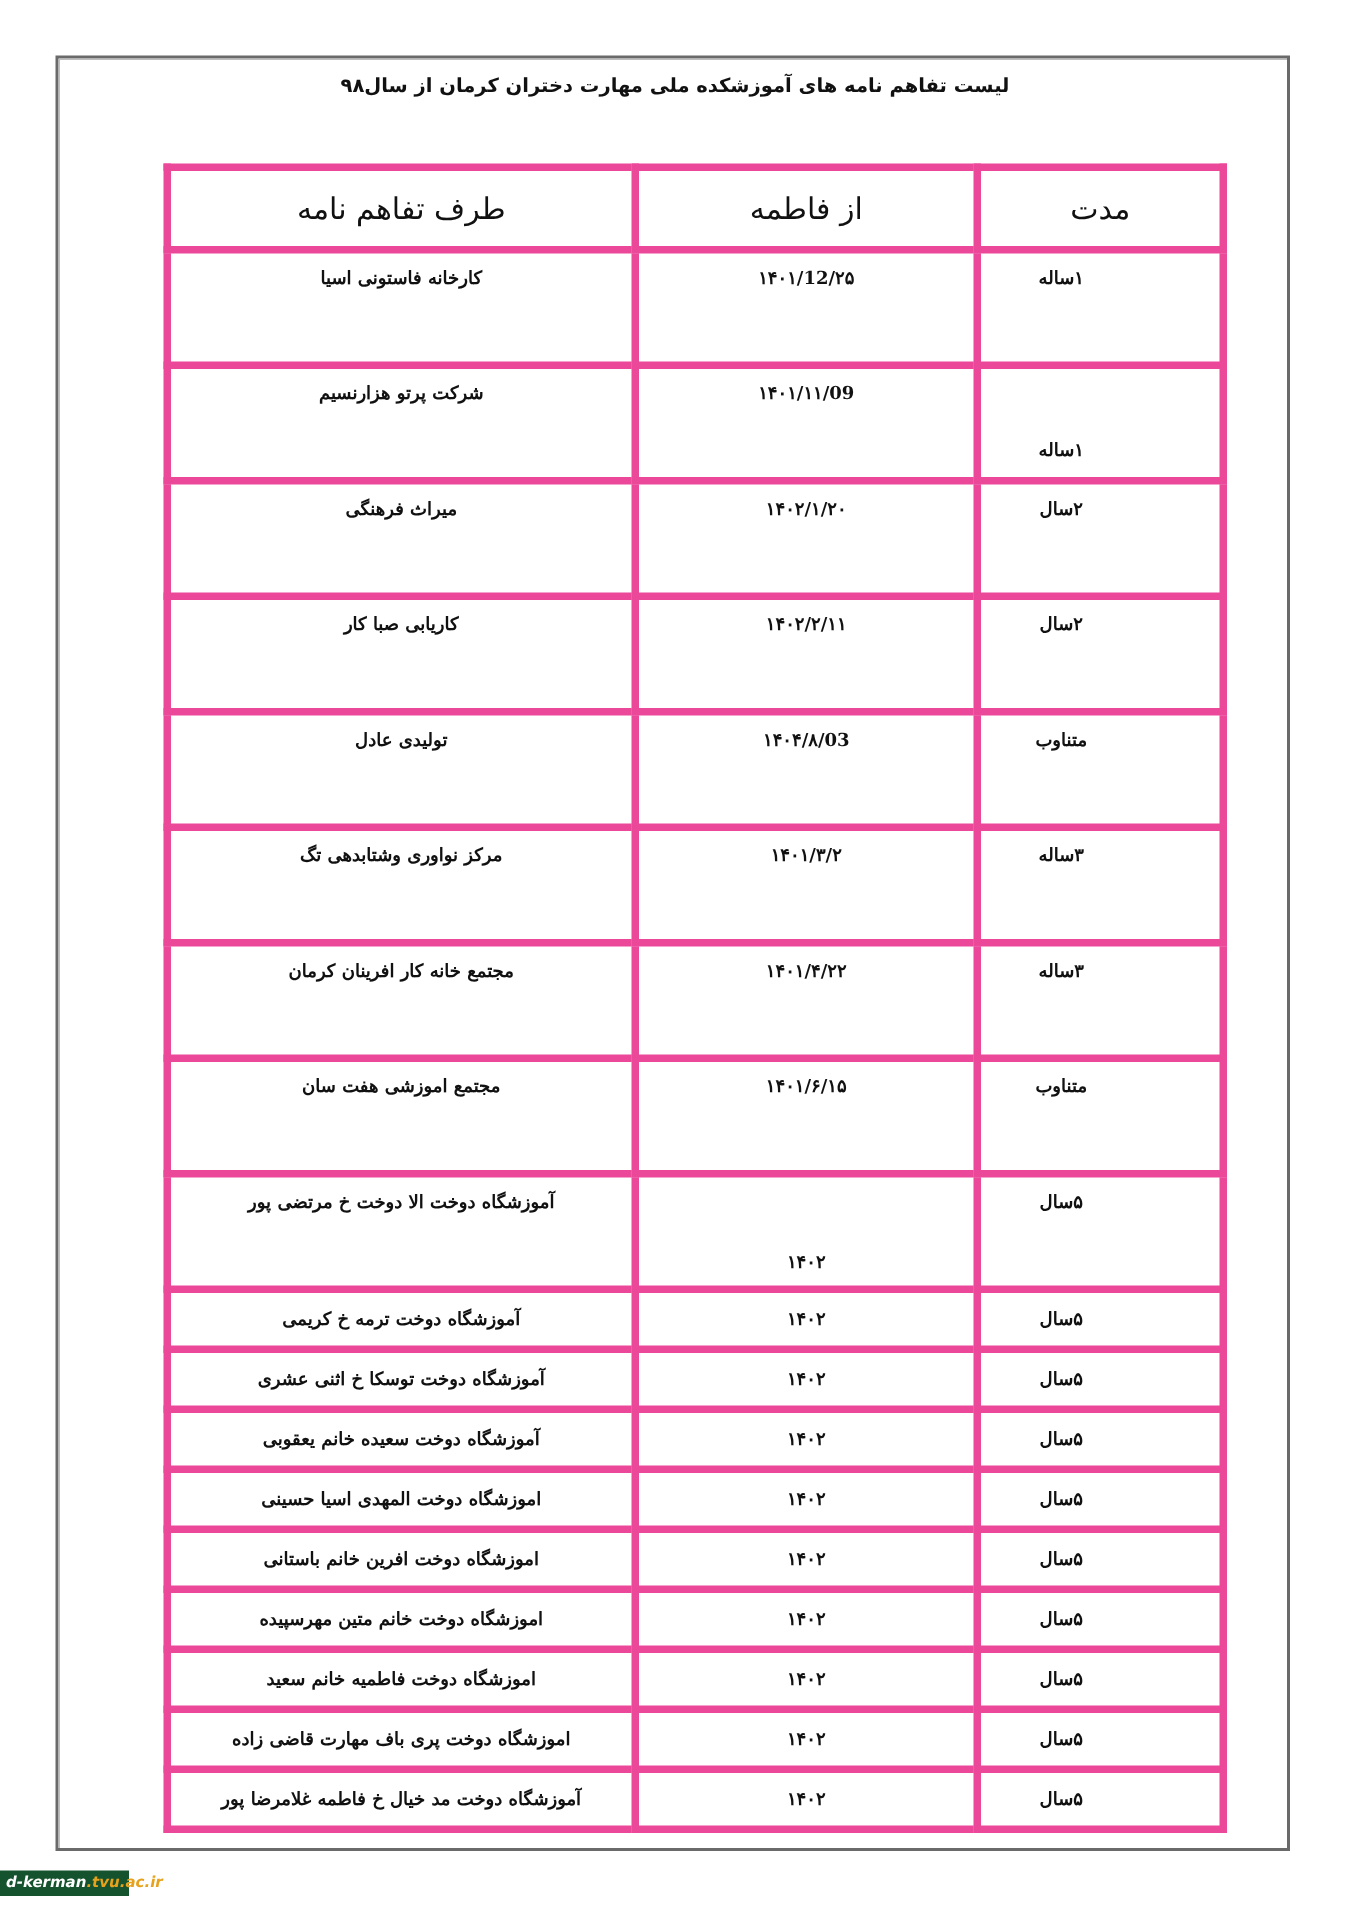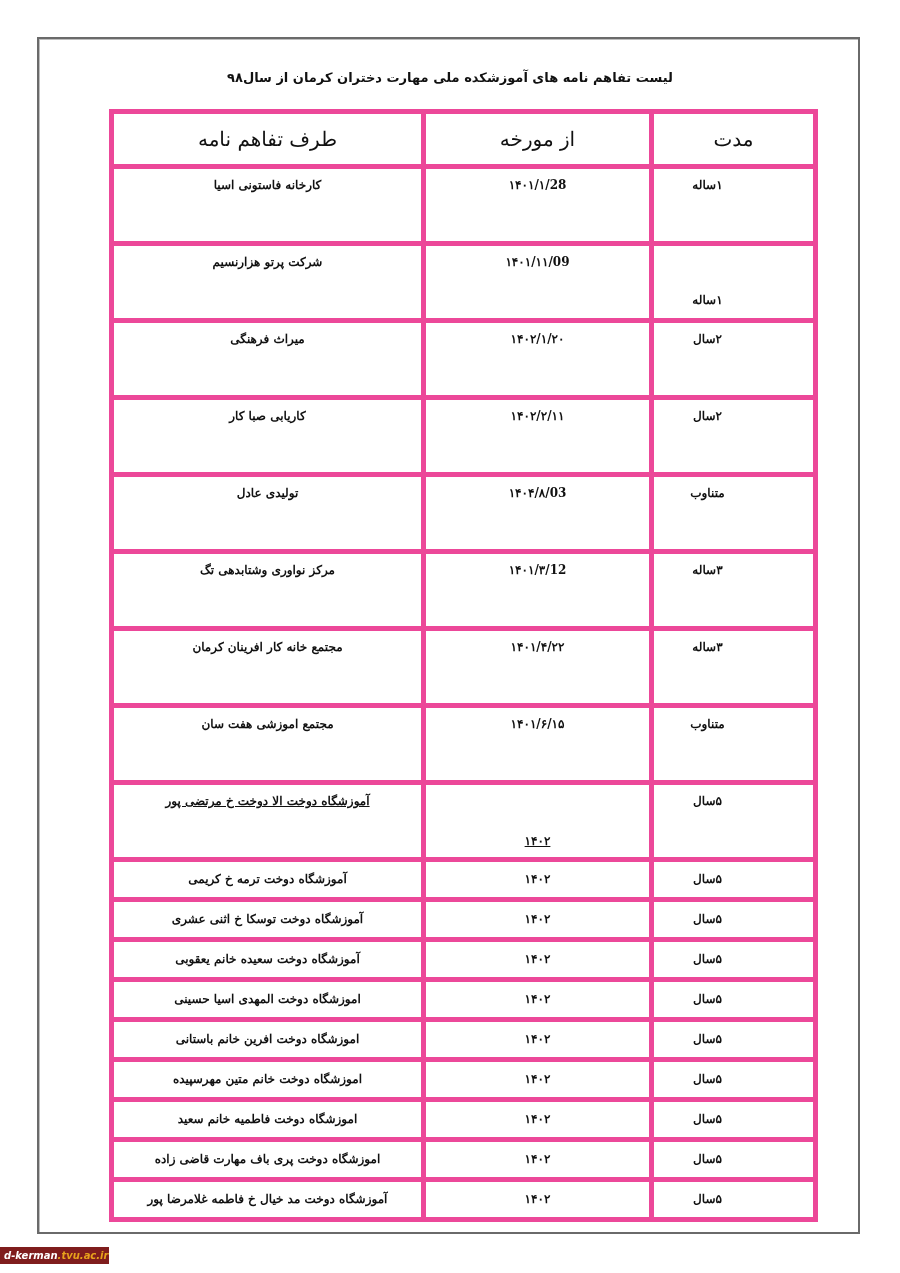--- a/index.html
+++ b/index.html
@@ -1,64 +1,64 @@
 <!DOCTYPE html>
 <html><head>
 <meta charset="utf-8">
 <style>
   html, body { margin:0; padding:0; }
   body { width:900px; height:1273px; background:#ffffff; position:relative; overflow:hidden;
          font-family:"DejaVu Serif", serif; color:#111; }
   .frame { position:absolute; left:37px; top:37px; width:823px; height:1197px;
            border:2px solid #6a6a6a; box-shadow: inset 1px 1px 0 #bdbdbd; box-sizing:border-box; }
-  .title { position:absolute; left:100px; width:700px; top:70px; text-align:center; direction:rtl;
+  .title { position:absolute; left:100px; width:700px; top:50px; text-align:center; direction:rtl;
            font-family:"DejaVu Sans", sans-serif; font-weight:bold; font-size:13px; }
   table.mou { position:absolute; left:109px; top:109px; width:704px; border-collapse:collapse;
               direction:rtl; table-layout:fixed; }
   table.mou td, table.mou th { border:5px solid #ec4899; padding:0; vertical-align:top; }
   table.mou th { height:50px; font-weight:normal; font-size:20px; vertical-align:middle; }
   col.c-dur { width:164px; } col.c-date { width:228px; } col.c-party { width:312px; }
   td.dur { text-align:center; }
   td.dur .txt { display:inline-block; padding-right:52px; }
   td.date, td.party { text-align:center; }
   .txt { font-weight:bold; font-size:12px; line-height:20px; padding-top:6px; }
   tr.tall td { height:72px; }
   tr.short td { height:35px; }
-  tr.mid td { height:72px;text-decoration:underline; }
+  tr.mid td { height:72px; }
   tr.short .txt { padding-top:7px; }
-  .watermark { position:absolute; left:0; top:1247px; width:109px; height:17px; background:#7f1d1d;
+  .watermark { position:absolute; left:0; top:1247px; width:86px; height:17px; background:#14532d;
                font-family:"DejaVu Sans", sans-serif; font-style:italic; font-weight:bold; font-size:10px;
                line-height:17px; padding-left:4px; box-sizing:border-box; white-space:nowrap; }
   .wm-a { color:#ffffff; } .wm-b { color:#e7a21c; }
 </style>
 </head>
 <body>
 
 <div class="frame"></div>
 
 <div class="title">لیست تفاهم نامه های آموزشکده ملی مهارت دختران کرمان از سال۹۸</div>
 
 <table class="mou">
   <colgroup>
       <col class="c-dur">
       <col class="c-date">
       <col class="c-party">
     </colgroup>
   <thead>
     <tr>
       <th>مدت</th>
-      <th>از مورخه</th>
+      <th>از فاطمه</th>
       <th>طرف تفاهم نامه</th>
     </tr>
   </thead>
   <tbody>
     <tr class="tall">
       <td class="dur"><span class="txt">۱ساله</span></td>
       <td class="date">
-          <div class="txt">۱۴۰۱/۱/28</div>
+          <div class="txt">۱۴۰۱/12/۲۵</div>
         </td>
       <td class="party">
           <div class="txt">کارخانه فاستونی اسیا</div>
         </td>
     </tr>
     <tr class="tall">
       <td class="dur" style="vertical-align:bottom;"><span class="txt" style="padding-bottom:8px;display:inline-block;">۱ساله</span></td>
       <td class="date">
           <div class="txt">۱۴۰۱/۱۱/09</div>
         </td>
@@ -89,21 +89,21 @@
       <td class="date">
           <div class="txt">۱۴۰۴/۸/03</div>
         </td>
       <td class="party">
           <div class="txt">تولیدی عادل</div>
         </td>
     </tr>
     <tr class="tall">
       <td class="dur"><span class="txt">۳ساله</span></td>
       <td class="date">
-          <div class="txt">۱۴۰۱/۳/12</div>
+          <div class="txt">۱۴۰۱/۳/۲</div>
         </td>
       <td class="party">
           <div class="txt">مرکز نواوری وشتابدهی تگ</div>
         </td>
     </tr>
     <tr class="tall">
       <td class="dur"><span class="txt">۳ساله</span></td>
       <td class="date">
           <div class="txt">۱۴۰۱/۴/۲۲</div>
         </td>

